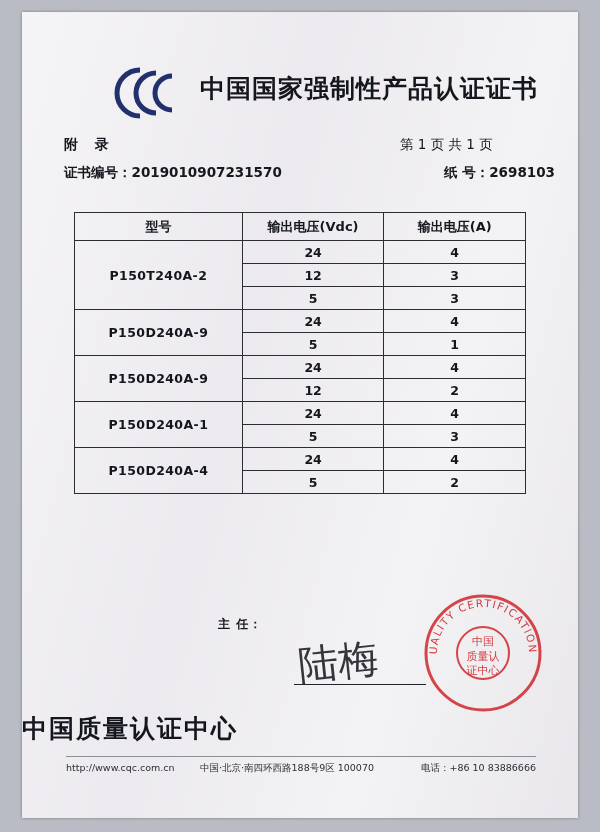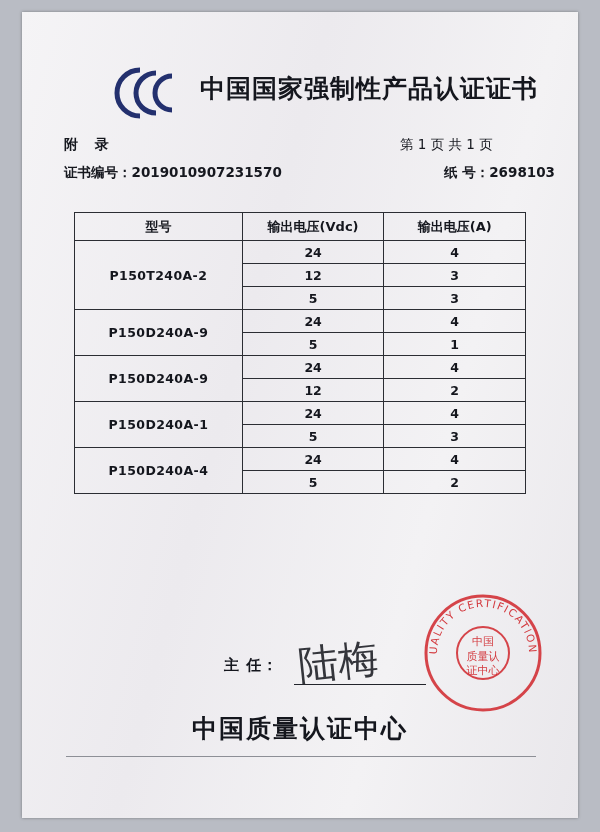--- a/index.html
+++ b/index.html
@@ -140,27 +140,26 @@
   .cqc-logo {
     position: absolute;
     left: 66px;
     top: 614px;
     width: 112px;
     height: 62px;
   }
   .director {
     position: absolute;
     left: 196px;
-    top: 644px;
-    font-family: "DejaVu Sans", sans-serif;
-    font-size: 15px;
+    top: 604px;
+    font-family: "DejaVu Sans", sans-serif;
+    font-size: 12px;
     font-weight: 700;
     color: #14161d;
     letter-spacing: 1px;
-    margin-left: 6px;
   }
   .sig-line {
     position: absolute;
     left: 272px;
     top: 672px;
     width: 132px;
     height: 1px;
     background: #22242b;
   }
   .signature {
@@ -183,21 +182,21 @@
     top: 578px;
     width: 126px;
     height: 126px;
   }
 
   .org-name {
     position: absolute;
     left: 0;
     top: 700px;
     width: 100%;
-    text-align: center;
+    text-align: left;
     font-family: "DejaVu Sans", sans-serif;
     font-size: 25px;
     font-weight: 700;
     letter-spacing: 2px;
     color: #14161d;
   }
 
   .footer-rule {
     position: absolute;
     left: 44px;
@@ -337,15 +336,20 @@
         </text>
         <text x="63" y="55" text-anchor="middle" font-family="DejaVu Sans, sans-serif" font-size="11" fill="#d0262b" opacity="0.9">中国</text>
         <text x="63" y="70" text-anchor="middle" font-family="DejaVu Sans, sans-serif" font-size="11" fill="#d0262b" opacity="0.9">质量认</text>
         <text x="63" y="84" text-anchor="middle" font-family="DejaVu Sans, sans-serif" font-size="11" fill="#d0262b" opacity="0.9">证中心</text>
       </svg>
     </div>
 
     <div class="org-name">中国质量认证中心</div>
 
     <div class="footer-rule"></div>
+    <div class="footer">
+      <span class="url">http://www.cqc.com.cn</span>
+      <span class="addr">中国·北京·南四环西路188号9区  100070</span>
+      <span class="tel">电话：+86 10 83886666</span>
+    </div>
 
   </div>
 </div>
 
 </body></html>

